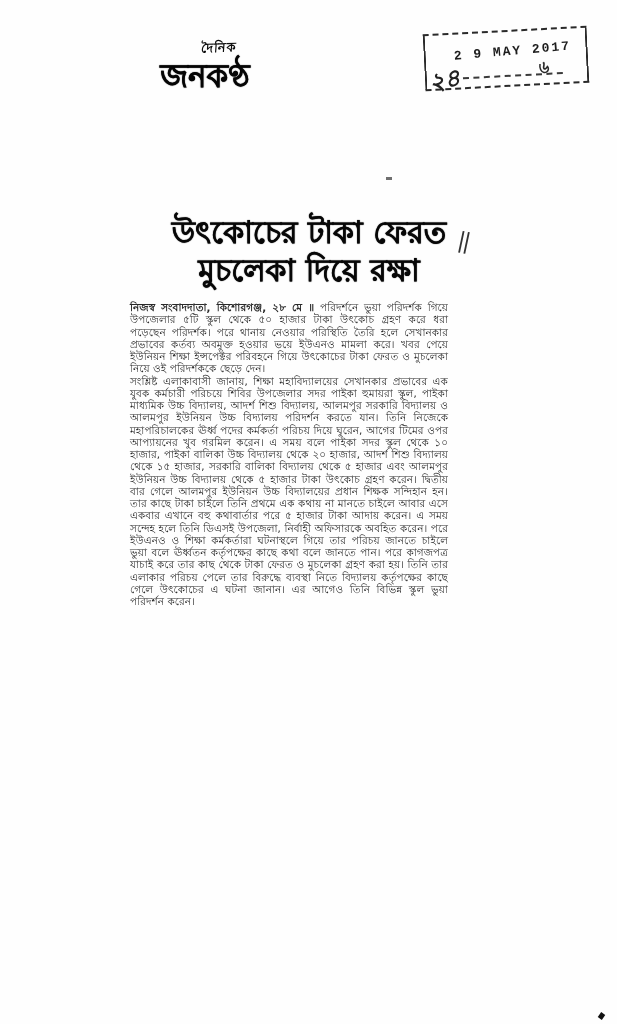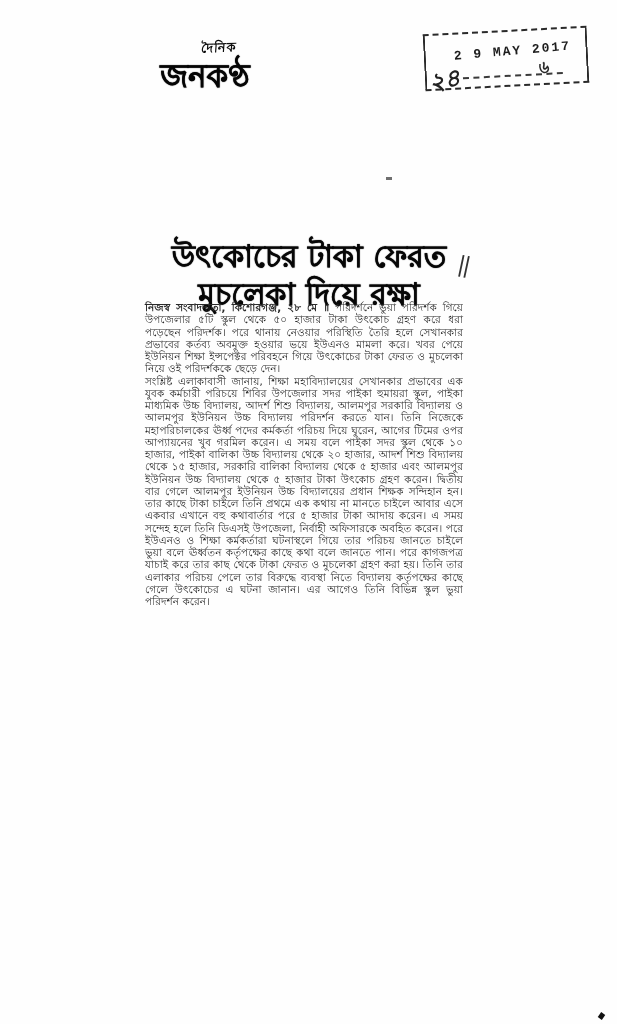--- a/index.html
+++ b/index.html
@@ -80,21 +80,21 @@
     width:6px; height:3px; background:#6f6f6f;
   }
   .mark-speck {
     position:absolute; left:599px; top:1013px;
     width:5px; height:6px; background:#111;
     transform:rotate(35deg);
   }
 
   
   .headline {
-    position:absolute; left:150px; top:238px; width:318px;
+    position:absolute; left:150px; top:214px; width:318px;
     text-align:center;
     font-family:"DejaVu Sans", sans-serif;
     font-weight:700;
     color:#070707;
   }
   .headline-line {
     display:block;
     font-size:30px; line-height:38px;
     transform:scaleY(1.03);
     text-shadow:0 0 1px #000;
@@ -104,21 +104,21 @@
     position:absolute; left:308px; top:14px;
     font-size:22px; font-weight:400;
     font-family:"DejaVu Sans", sans-serif;
     transform:rotate(12deg);
     letter-spacing:-2px;
     color:#333;
   }
 
   
   .article {
-    position:absolute; left:145px; top:301px; width:318px;
+    position:absolute; left:130px; top:301px; width:318px;
     font-family:"DejaVu Sans", sans-serif;
     font-size:10.4px; line-height:12.25px;
     color:#2a2a2a;
     text-align:justify;
     filter:blur(0.25px);
     letter-spacing:0.1px;
   }
   .article p { margin:0; }
   .article .byline { font-weight:700; }
 </style>

